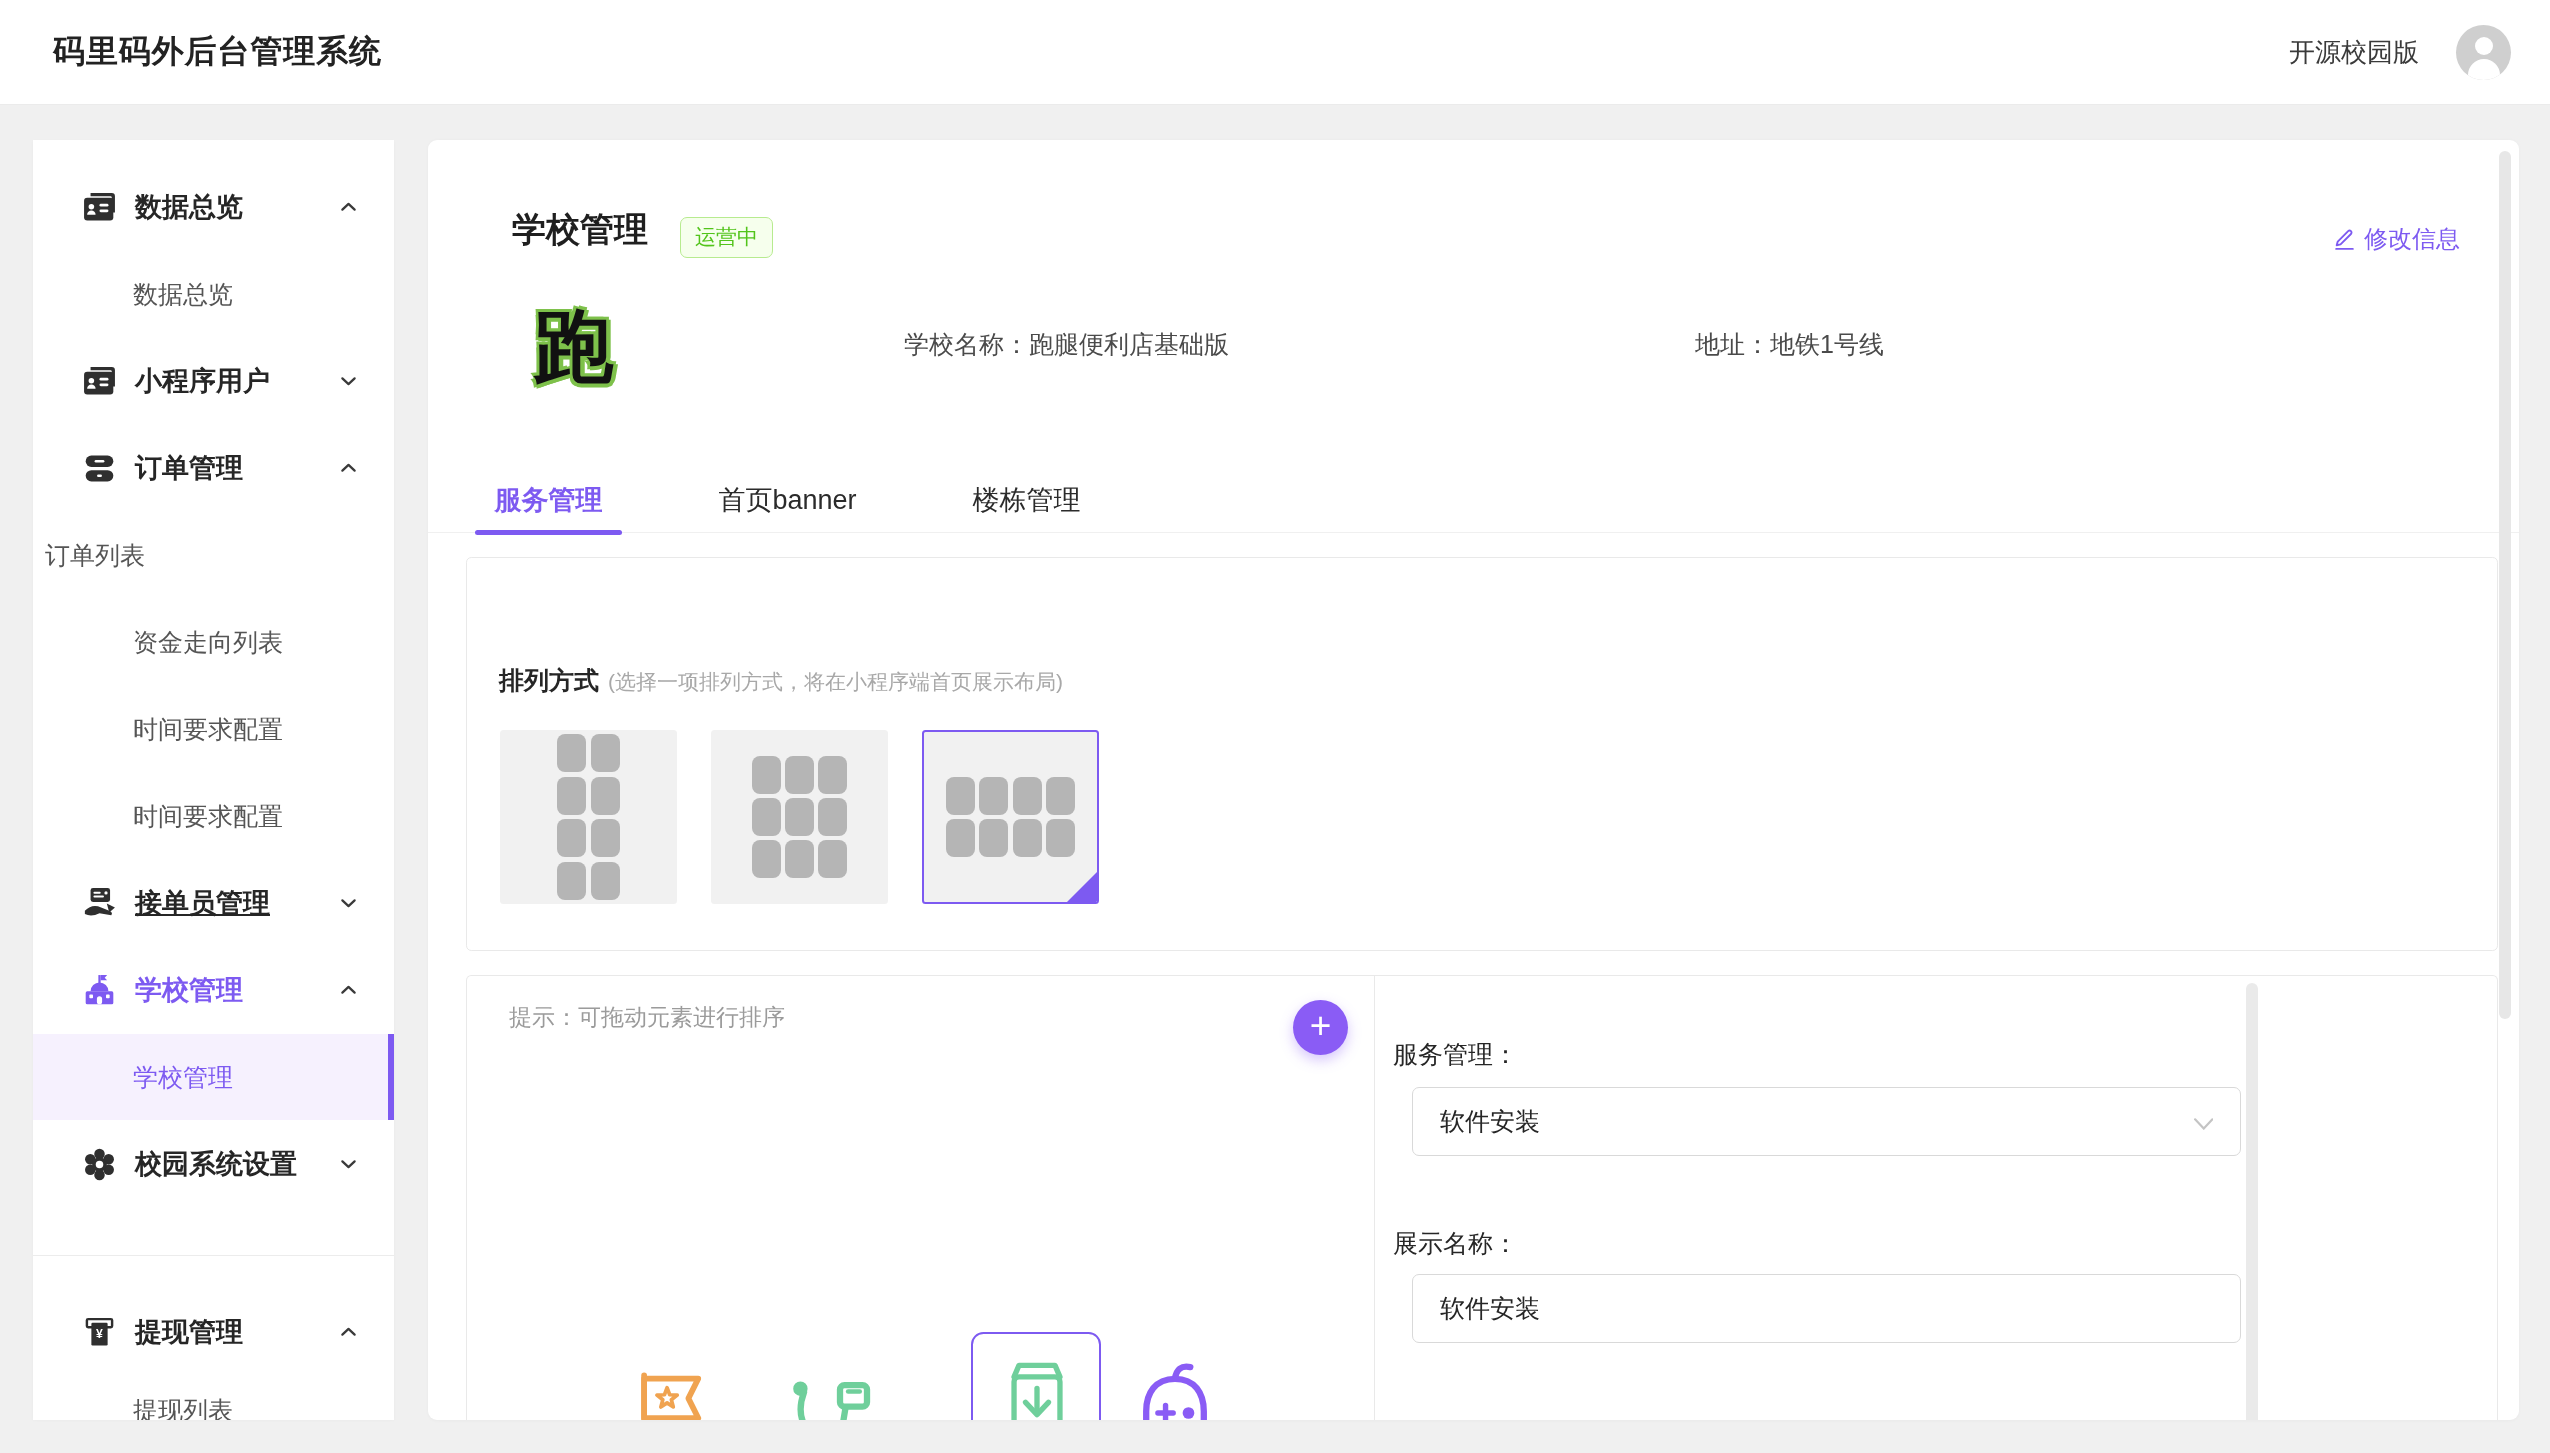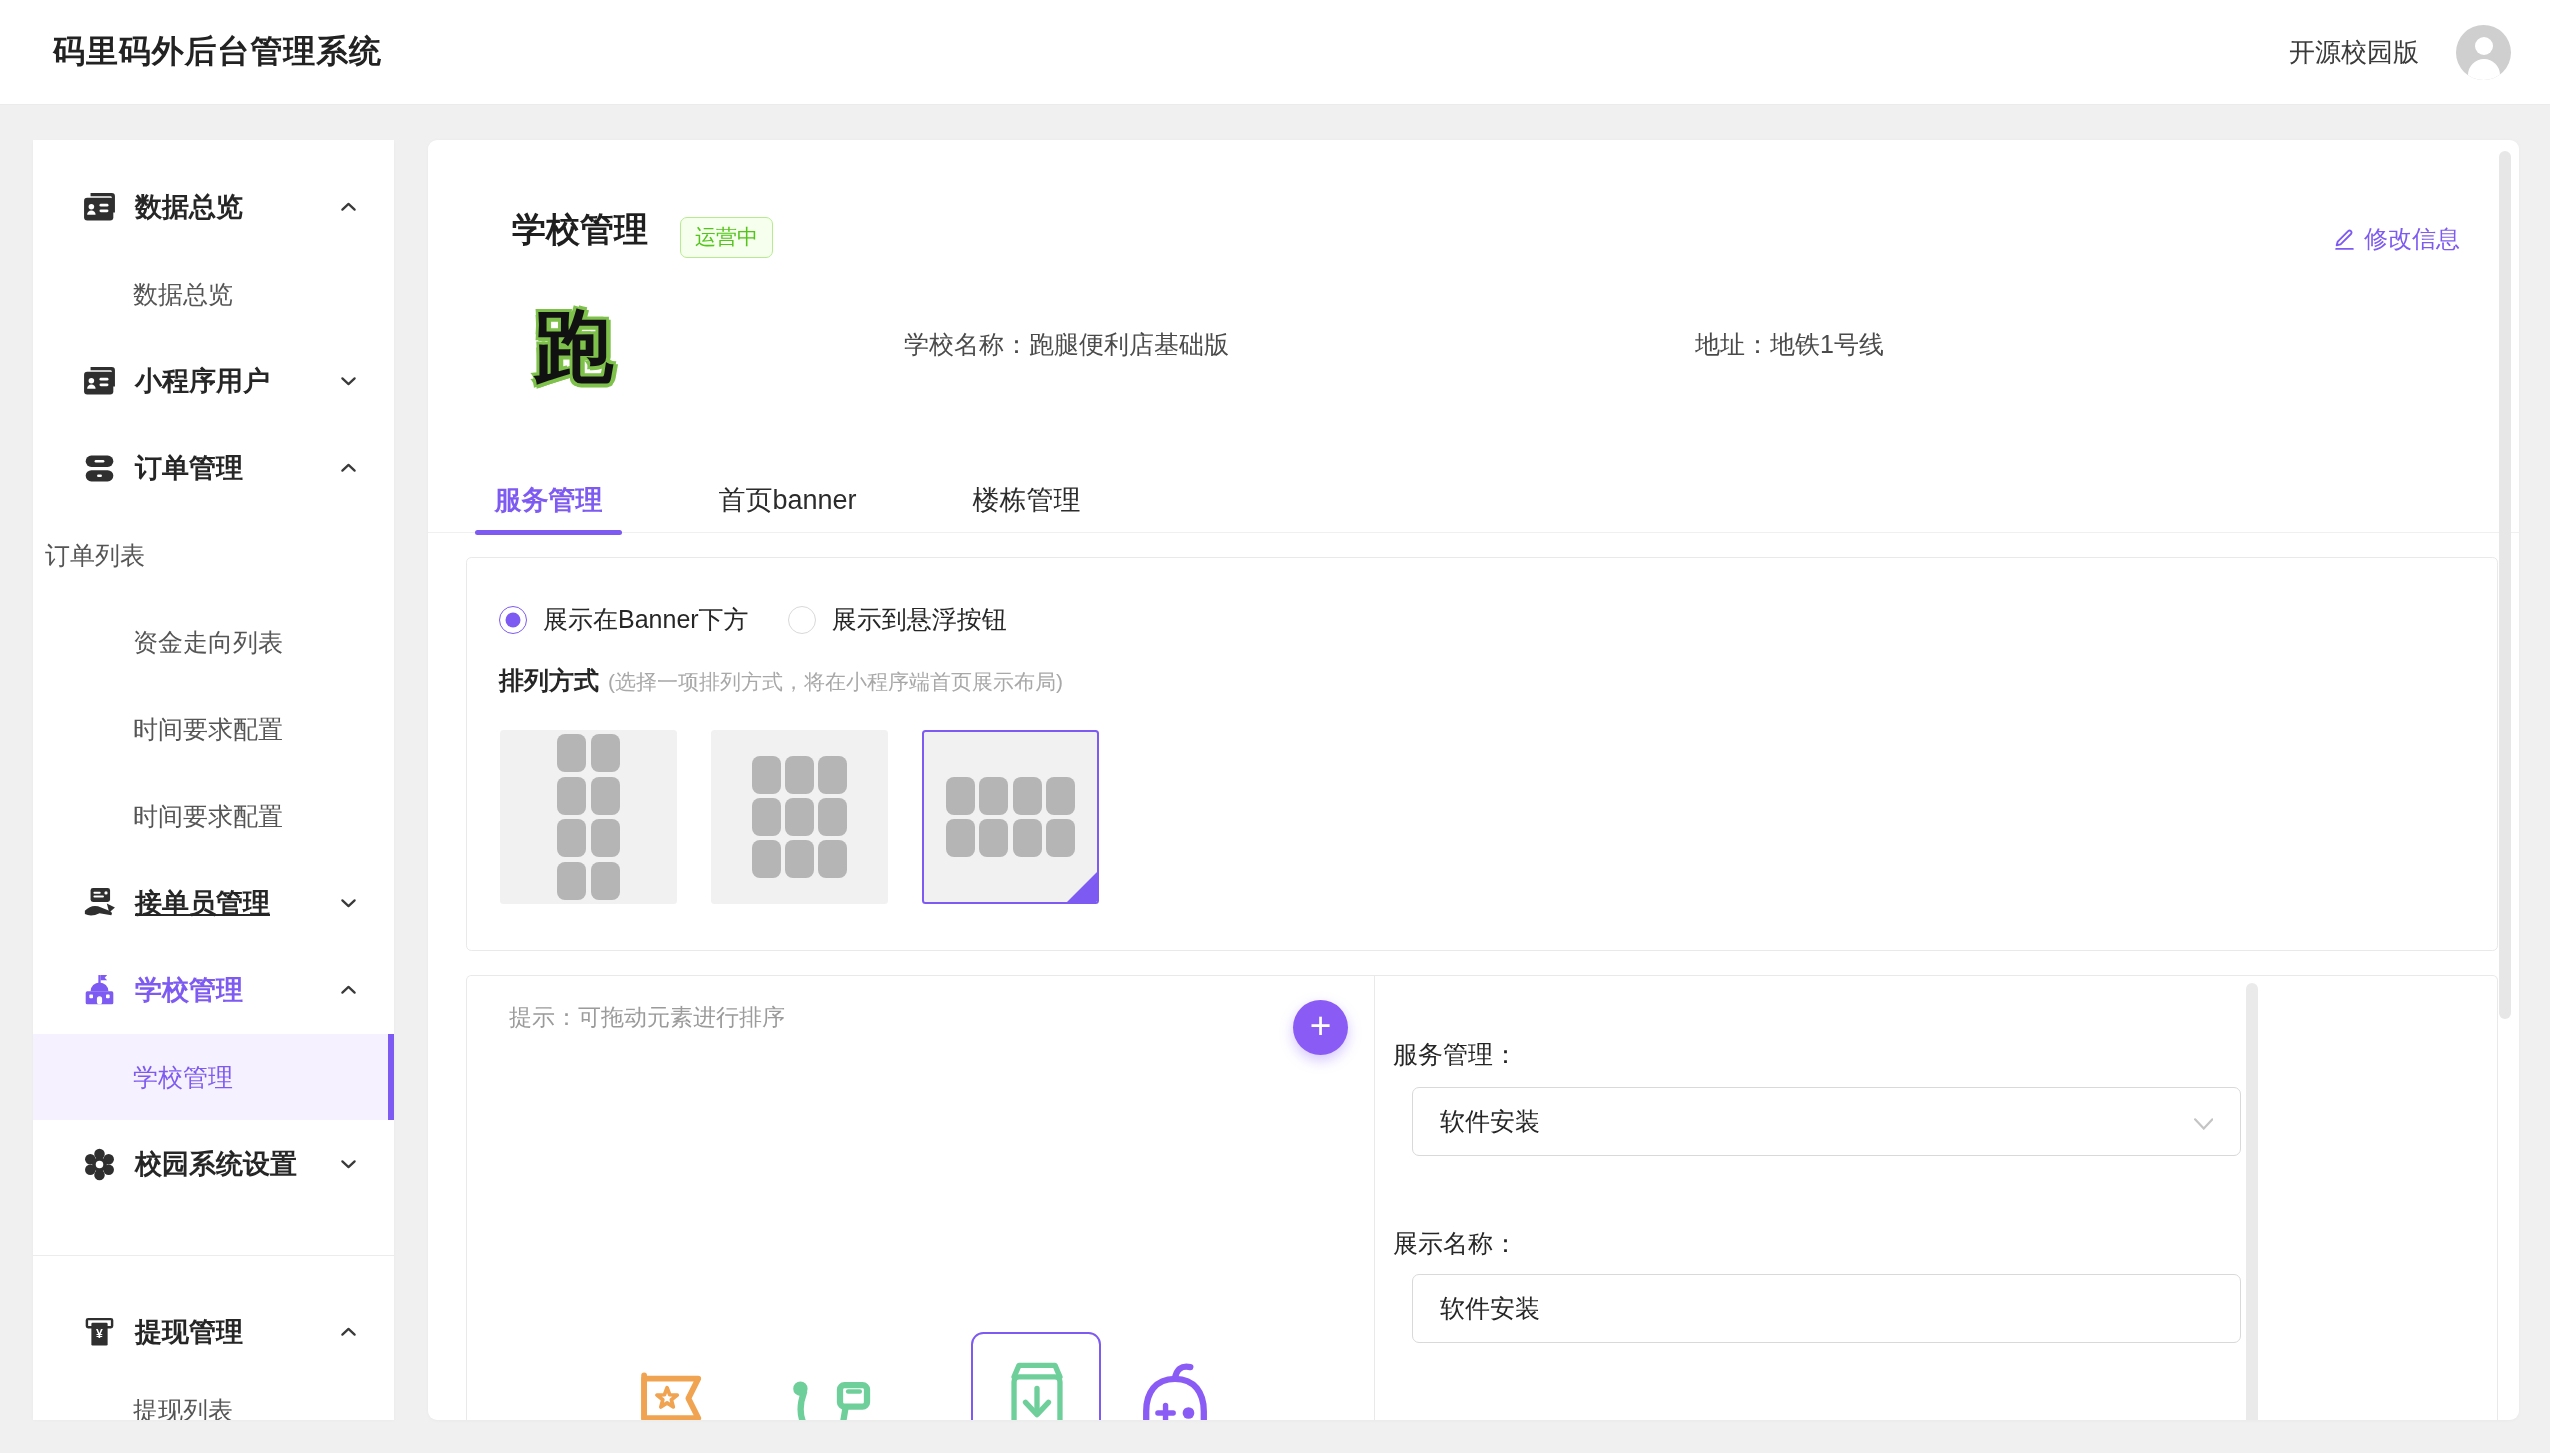--- a/index.html
+++ b/index.html
@@ -241,26 +241,20 @@
     <div class="school-name">学校名称：跑腿便利店基础版</div>
     <div class="school-address">地址：地铁1号线</div>
 
     <nav class="tabbar" id="tabbar">
         <div class="tab active">服务管理</div>
         <div class="tab">首页banner</div>
         <div class="tab">楼栋管理</div>
       </nav>
 
     <section class="mid-box">
-      <div class="radio-row">
-        <span class="radio checked"></span>
-        <span class="radio-label">展示在Banner下方</span>
-        <span class="radio radio2"></span>
-        <span class="radio-label">展示到悬浮按钮</span>
-      </div>
       <div class="arrange-row">
         <span class="arrange-title">排列方式</span>
         <span class="arrange-hint">(选择一项排列方式，将在小程序端首页展示布局)</span>
       </div>
       <div class="layout-row" id="layout-row">
           <div class="layout-card">
             <div class="cellgrid" style="grid-template-columns: repeat(2, 29px);">
               <div class="cell"></div>
               <div class="cell"></div>
               <div class="cell"></div>

